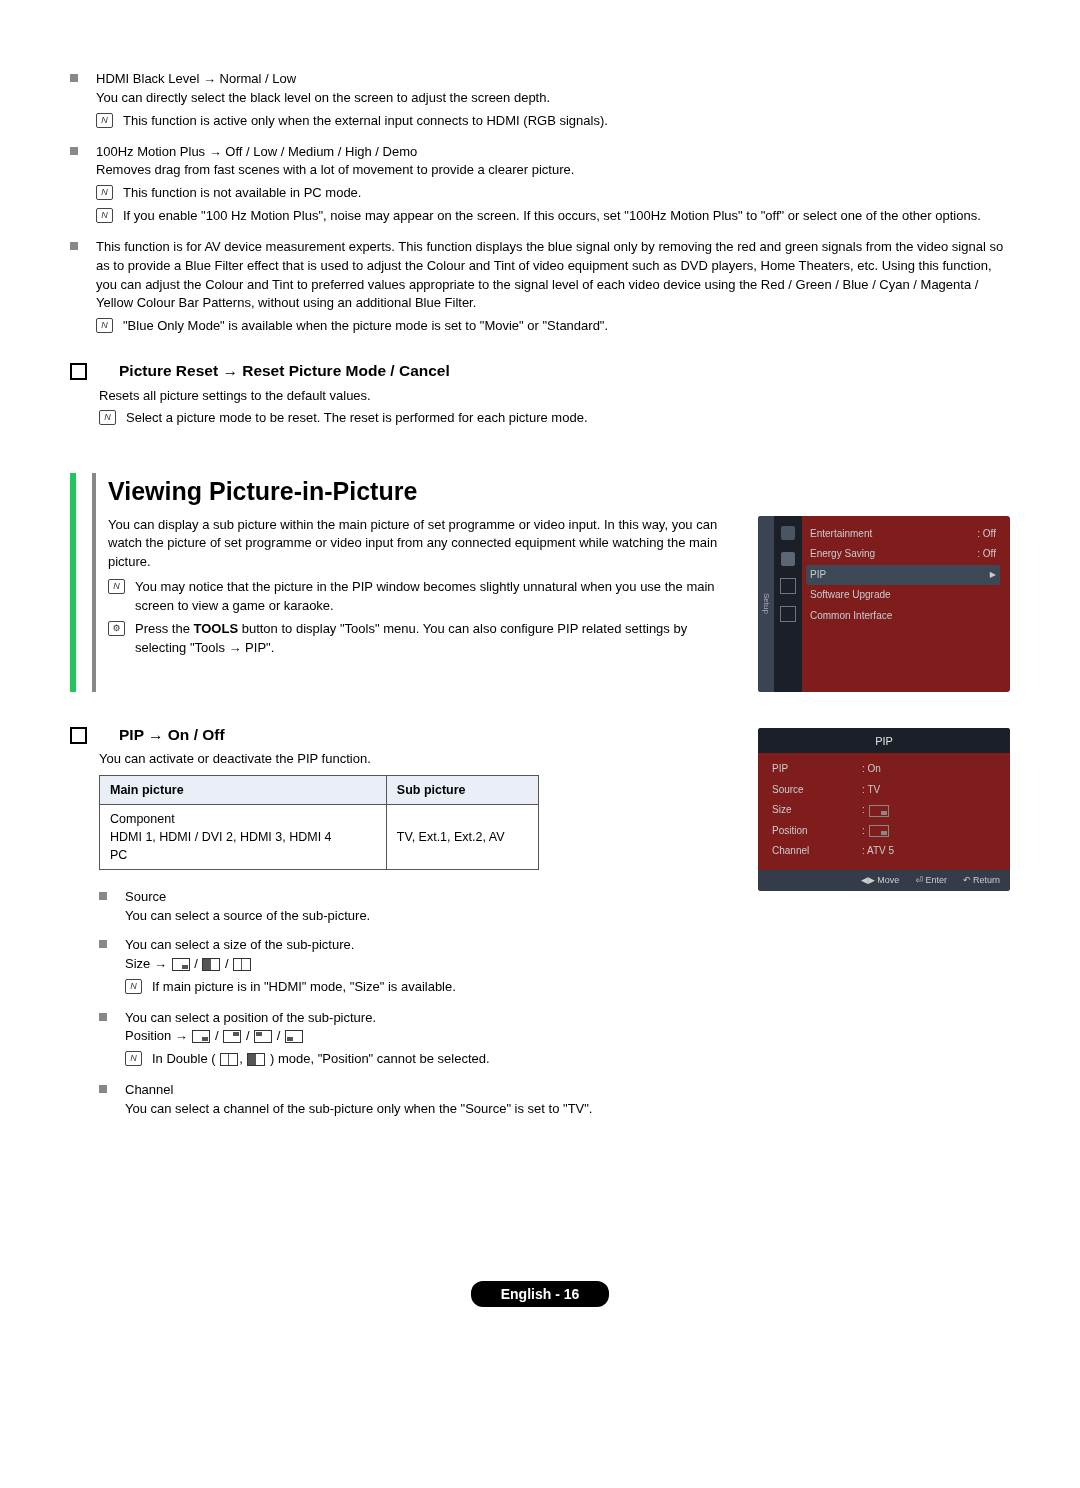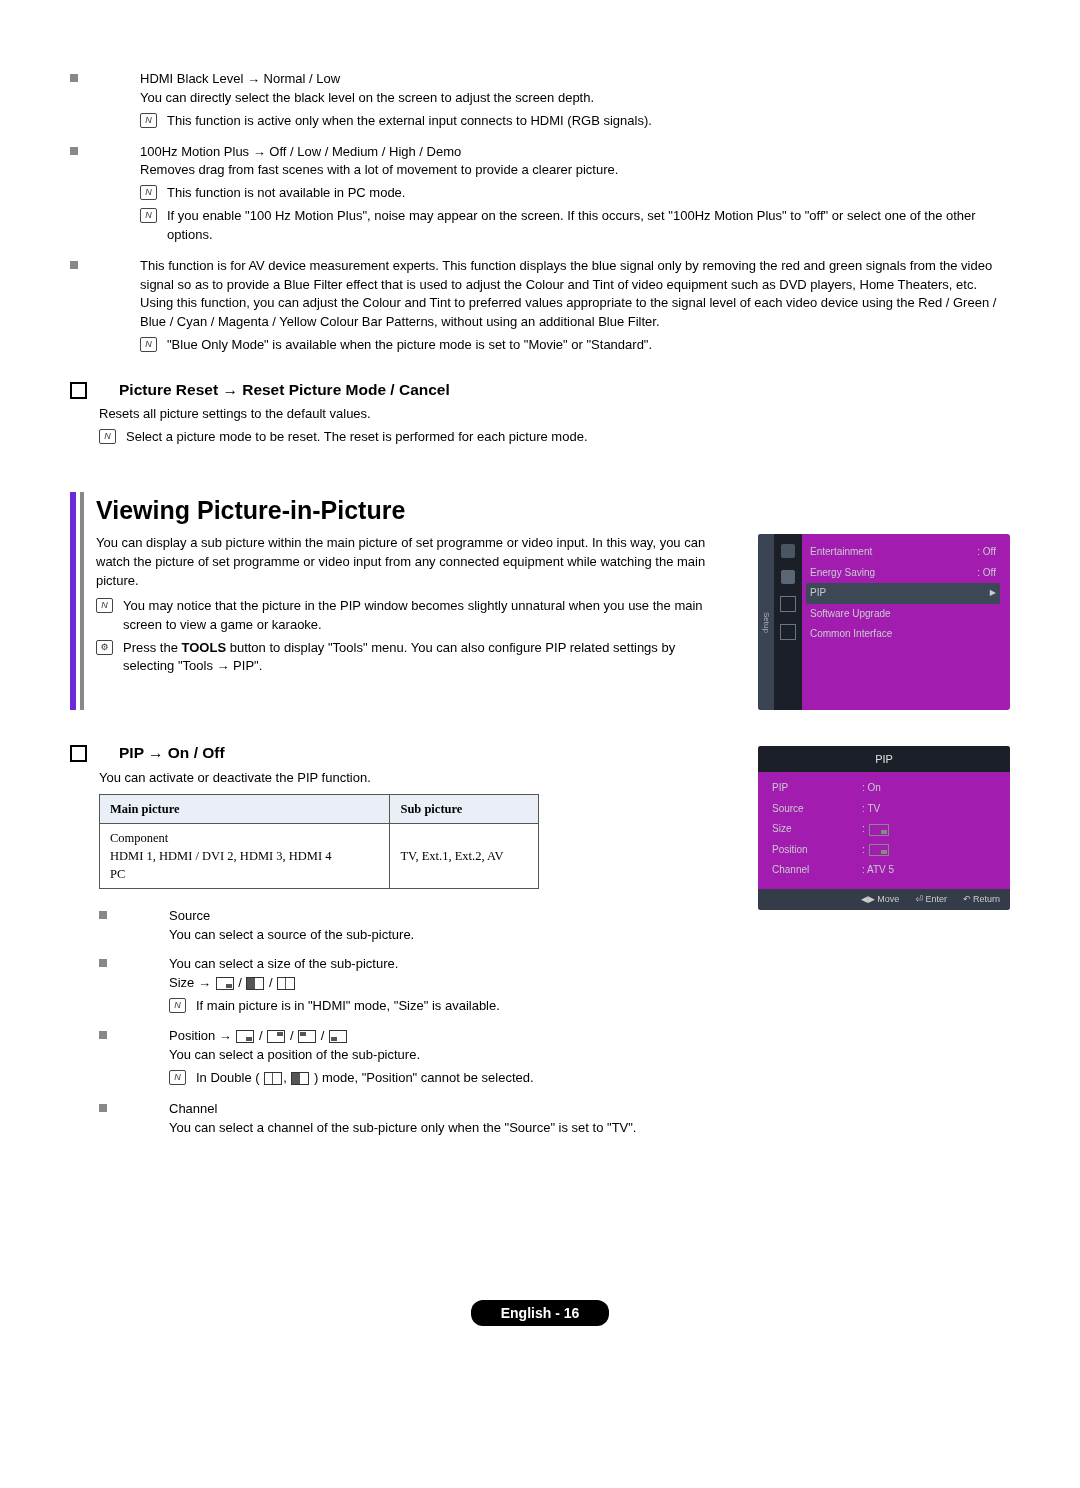--- a/index.html
+++ b/index.html
@@ -7,21 +7,20 @@
     font-size: 13px;
     color: #000;
     margin: 0;
     padding: 60px 70px 40px 70px;
     width: 940px;
     line-height: 1.45;
   }
   .bullet-sq {
     display: flex;
     margin: 10px 0 2px 0;
-    gap: 44px;
   }
   .sq {
     width: 8px; height: 8px; background: #888; margin-top: 4px; flex: 0 0 8px; margin-right: 18px;
   }
   .bullet-body { flex: 1; }
   .note {
     display: flex;
     margin: 4px 0 2px 26px;
   }
   .note-first { margin-left: 0; }
@@ -37,51 +36,51 @@
   }
   .q-heading {
     display: flex; align-items: flex-start; margin-top: 22px; margin-bottom: 4px; gap: 20px;
   }
   .q-square {
     width: 13px; height: 13px; border: 2px solid #000; margin-right: 12px; margin-top: 3px; flex: 0 0 13px;
   }
   .q-title { font-weight: bold; font-size: 15.5px; }
   .q-desc { margin-left: 29px; }
   .h1-wrap {
-    border-left: 6px solid #6d28d9; padding-left: 4px; margin-top: 45px; margin-bottom: 10px;
+    border-left: 6px solid #22c55e; padding-left: 16px; margin-top: 45px; margin-bottom: 10px;
   }
   .h1-inner {
     border-left: 4px solid #888; padding-left: 12px;
   }
   .h1 { font-size: 25px; font-weight: bold; margin: 0 0 6px 0; }
   .two-col { display: flex; gap: 28px; }
   .col-left { flex: 1; }
   .col-right { width: 252px; }
   .osd {
-    background: #a21caf; color: #c9cbce; font-size: 10px; border-radius: 3px; overflow: hidden;
+    background: #7f1d1d; color: #c9cbce; font-size: 10px; border-radius: 3px; overflow: hidden;
   }
   .osd1 { height: 176px; display:flex; }
   .osd1-tab { width: 16px; background: #3b4452; writing-mode: vertical-rl; text-orientation: mixed; font-size:8px; color:#aab; display:flex; align-items:center; justify-content:center; padding:6px 0;}
   .osd1-icons { width: 28px; background:#1a1f28; display:flex; flex-direction:column; gap:12px; padding:10px 0; align-items:center;}
   .osd1-icons .ic { width:14px; height:14px; background:#4a5563; border-radius:2px;}
   .osd1-icons .ic2 { width:14px; height:14px; border:1px solid #6a7583;}
   .osd1-list { flex:1; padding:8px 10px 8px 4px;}
   .osd1-row { display:flex; justify-content:space-between; padding:3px 4px; }
   .osd1-row.sel { background:#3d4856; border-radius:2px; position:relative;}
   .osd1-row.sel::after { content:"▶"; font-size:8px; position:absolute; right:4px; top:4px; color:#ccc;}
   .osd2 { margin-top: 20px; }
   .osd2-title { text-align:center; background:#1a1f28; padding:6px 0 4px; font-size:11px; color:#dfe2e6;}
   .osd2-body { padding:6px 14px 8px;}
   .osd2-row { display:flex; padding:3px 0;}
   .osd2-row .k { width:90px;}
   .osd2-row .v { flex:1;}
   .osd2-foot { background:#353c49; display:flex; justify-content:flex-end; gap:16px; padding:4px 10px; font-size:9px; color:#ccc;}
   .mini-box { display:inline-block; width:18px; height:10px; border:1px solid #888; vertical-align:middle; position:relative; margin:0 1px;}
   .mini-box .inner { position:absolute; background:#888;}
-  .tbl { border-collapse: collapse; margin-top:6px; width: 440px; font-family: Liberation Serif, serif;}
+  .tbl { border-collapse: collapse; margin-top:6px; width: 440px;}
   .tbl th, .tbl td { border:1px solid #555; padding:5px 10px; font-size:12.5px; text-align:left; vertical-align:top;}
   .tbl th { background:#e9eef7; font-weight:bold;}
   .pos-icon { display:inline-block; width:16px; height:11px; border:1px solid #333; vertical-align:middle; position:relative; margin:0 1px;}
   .pos-icon .pi { position:absolute; width:6px; height:4px; background:#555;}
   .footer { text-align:center; margin-top:160px;}
   .footer-pill { display:inline-block; background:#000; color:#fff; font-size:14px; padding:3px 30px; border-radius:12px; font-weight:bold;}
 </style>
 </head>
 <body>
 
@@ -230,27 +229,27 @@
         <div class="note note-first">
           <span class="note-icon">N</span>
           <span>If main picture is in "HDMI" mode, "Size" is available.</span>
         </div>
       </div>
     </div>
 
     <div class="bullet-sq" style="margin-left:29px;">
       <div class="sq"></div>
       <div class="bullet-body">
+        <div>You can select a position of the sub-picture.</div>
         <div><span>Position → </span>
           <span class="pos-icon"><span class="pi" style="right:1px;bottom:1px;"></span></span> /
           <span class="pos-icon"><span class="pi" style="right:1px;top:1px;"></span></span> /
           <span class="pos-icon"><span class="pi" style="left:1px;top:1px;"></span></span> /
           <span class="pos-icon"><span class="pi" style="left:1px;bottom:1px;"></span></span>
         </div>
-        <div>You can select a position of the sub-picture.</div>
         <div class="note note-first">
           <span class="note-icon">N</span>
           <span>
             <span>In Double ( </span>
             <span class="pos-icon"><span class="pi" style="left:7px;top:0;width:1px;height:11px;"></span></span>,
             <span class="pos-icon"><span class="pi" style="left:0;top:0;width:8px;height:11px;"></span></span>
             <span> ) mode, "Position" cannot be selected.</span>
           </span>
         </div>
       </div>

